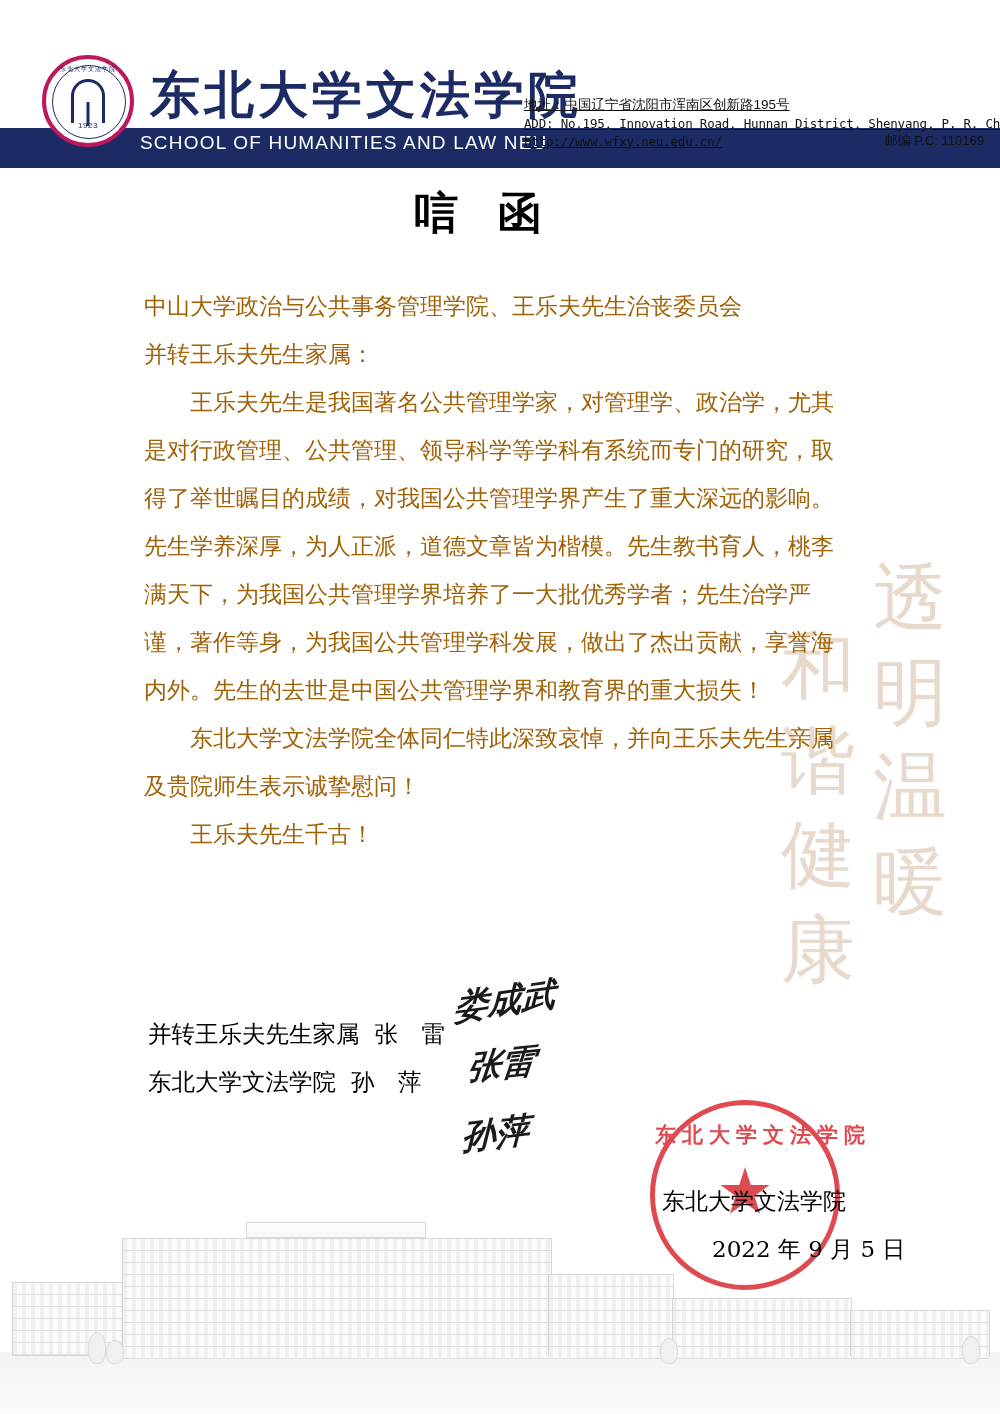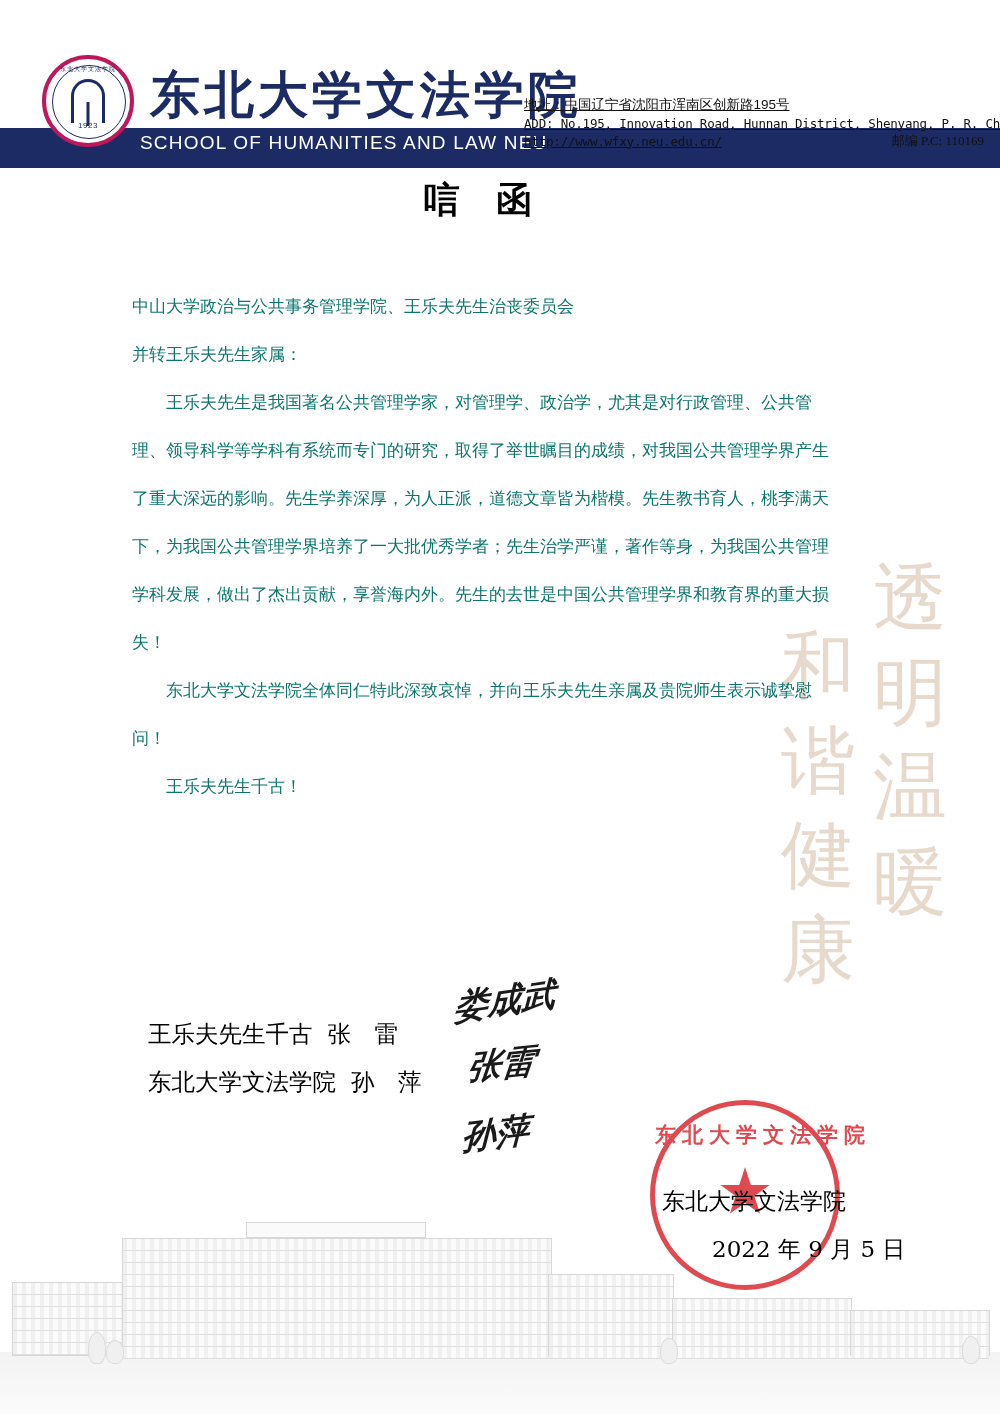--- a/index.html
+++ b/index.html
@@ -132,21 +132,21 @@
   }
   .lh-contact .row { white-space: nowrap; font-size: 13.5px; text-decoration: underline; }
   .lh-contact .row.small { font-size: 12.5px; font-family: "DejaVu Sans Mono", monospace; letter-spacing: -0.2px;}
   .lh-contact .row.mono { font-size: 12.5px; font-family: "DejaVu Sans Mono", monospace; letter-spacing: -0.2px;}
   .lh-contact .pc {
     position: absolute;
     right: 0;
     bottom: 0;
     font-size: 13px;
     white-space: nowrap;
-    font-family: Liberation Serif, serif;
+    font-family: Liberation Sans, sans-serif;
   }
   .lh-contact .lastrow {
     position: relative;
     display: flex;
     justify-content: space-between;
     align-items: center;
   }
 
   
   .watermark {
@@ -168,37 +168,37 @@
     font-family: "DejaVu Serif", "Liberation Serif", serif;
     letter-spacing: 0;
     opacity: 0.95;
   }
   .wm-col.c1 { right: 0; top: 10px; }
   .wm-col.c2 { right: 92px; top: 78px; }
 
   
   .doc-title {
     position: absolute;
-    top: 176px;
+    top: 184px;
     left: 0;
     width: 968px;
     text-align: center;
-    font-size: 36px;
+    font-size: 44px;
     font-weight: bold;
     letter-spacing: 12px;
     color: #000;
   }
   .body {
     position: absolute;
-    left: 132px;
+    left: 144px;
     top: 282px;
     width: 710px;
-    font-size: 17px;
+    font-size: 23px;
     line-height: 48px;
-    color: #0f766e;
+    color: #a16207;
   }
   .body p { margin: 0; }
   .body p.indent { text-indent: 2em; }
   .addressee { margin-bottom: 6px; }
 
   .sign-block {
     position: absolute;
     left: 148px;
     top: 1010px;
     font-size: 23.5px;
@@ -359,21 +359,21 @@
 
 <div class="body">
   <p class="addressee">中山大学政治与公共事务管理学院、王乐夫先生治丧委员会</p>
   <p class="addressee">并转王乐夫先生家属：</p>
   <p class="indent">王乐夫先生是我国著名公共管理学家，对管理学、政治学，尤其是对行政管理、公共管理、领导科学等学科有系统而专门的研究，取得了举世瞩目的成绩，对我国公共管理学界产生了重大深远的影响。先生学养深厚，为人正派，道德文章皆为楷模。先生教书育人，桃李满天下，为我国公共管理学界培养了一大批优秀学者；先生治学严谨，著作等身，为我国公共管理学科发展，做出了杰出贡献，享誉海内外。先生的去世是中国公共管理学界和教育界的重大损失！</p>
   <p class="indent">东北大学文法学院全体同仁特此深致哀悼，并向王乐夫先生亲属及贵院师生表示诚挚慰问！</p>
   <p class="indent">王乐夫先生千古！</p>
 </div>
 
 <div class="sign-block">
-  <div class="line">王乐夫先生千古  张　雷</div>
+  <div class="line">并转王乐夫先生家属  张　雷</div>
   <div class="line">东北大学文法学院  孙　萍</div>
 </div>
 
 <div class="hand hand1">娄成武</div>
 <div class="hand hand2">张雷</div>
 <div class="hand hand3">孙萍</div>
 
 <div class="stamp">
   <div class="arc">东北大学文法学院</div>
   <div class="star">★</div>

